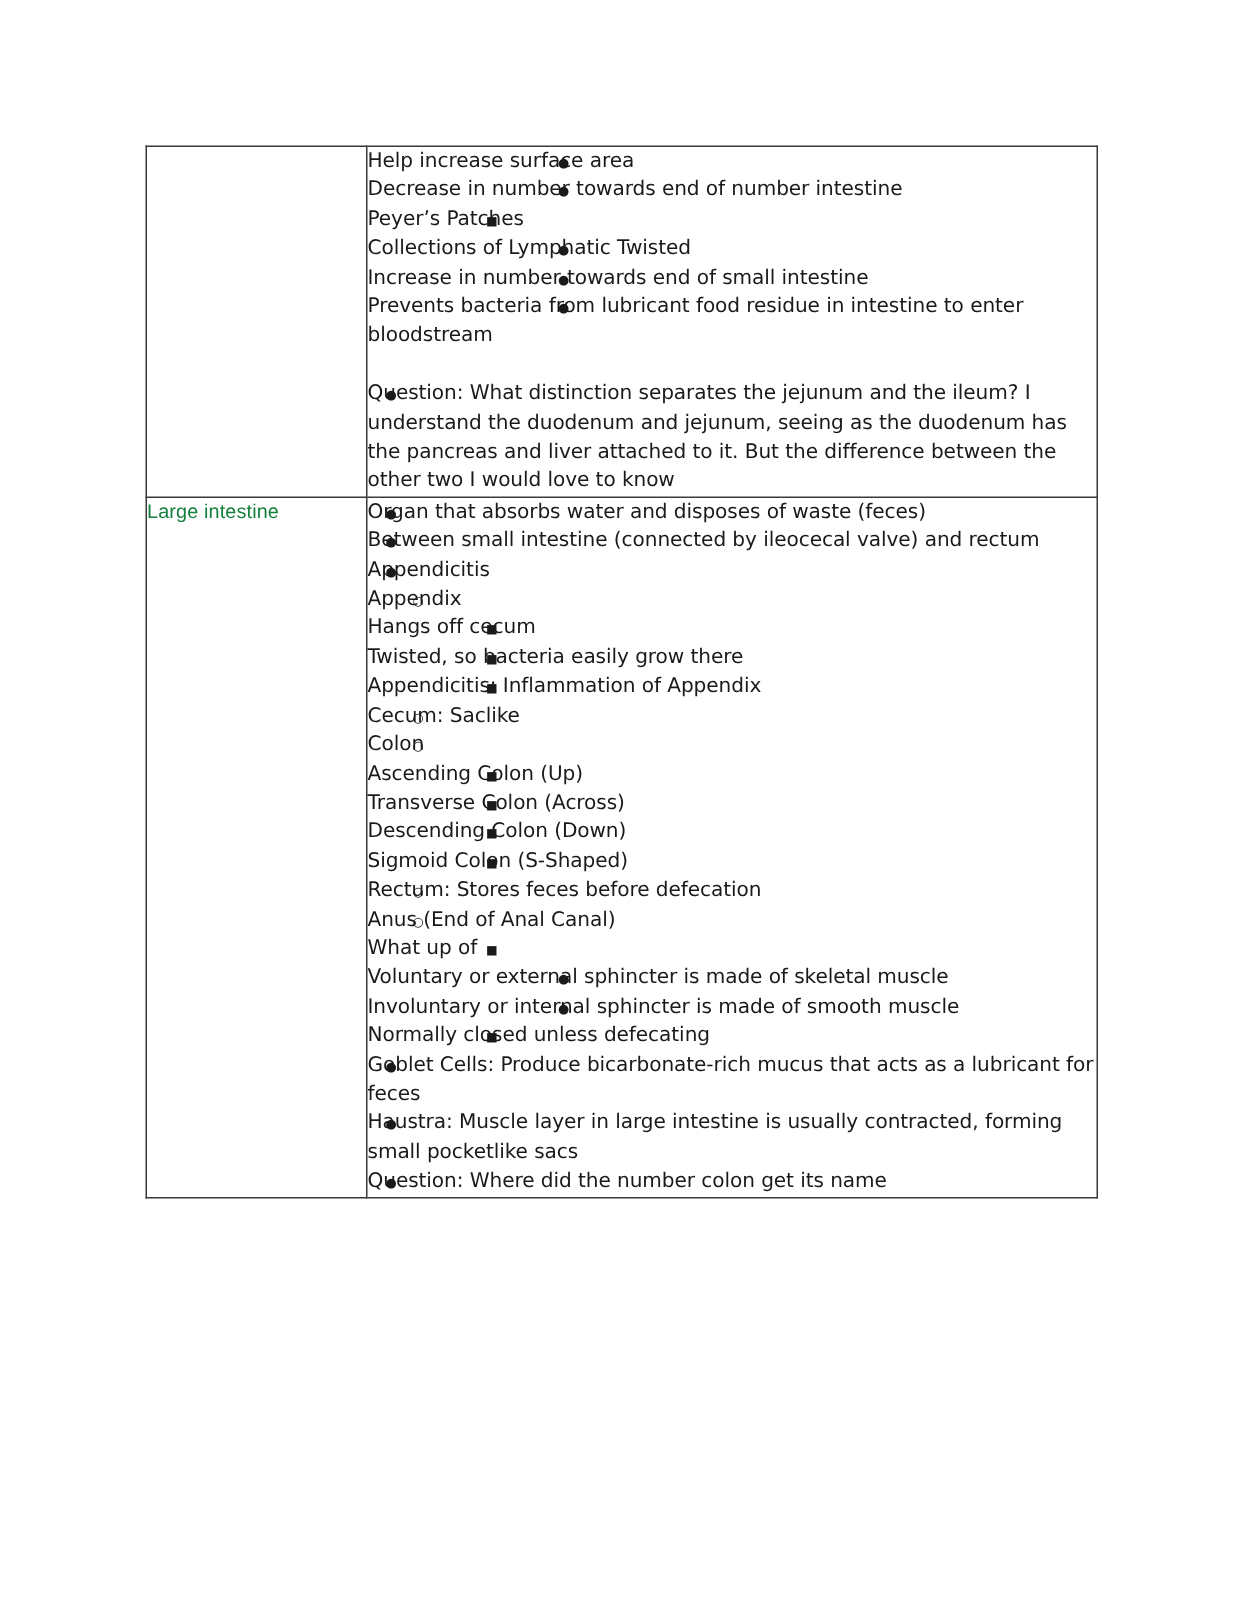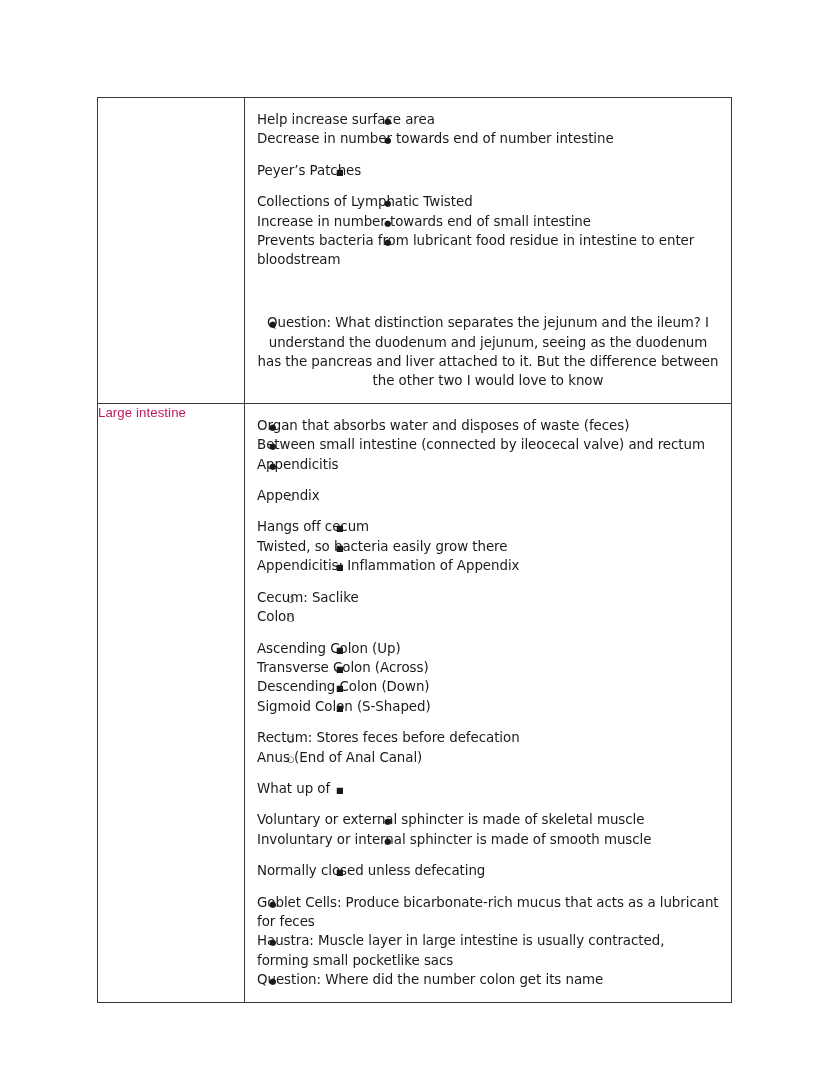--- a/index.html
+++ b/index.html
@@ -40,32 +40,32 @@
   .col-label { width: 147px; }
   .col-body  { width: 487px; }
 
   .label-cell {
     padding: 8px 6px 8px 8px;
   }
   .label-text {
     font-family: "Liberation Sans", sans-serif;
     font-size: 13.2px;
     line-height: 17px;
-    color: #be185d;
+    color: #15803d;
     letter-spacing: 0.1px;
   }
 
   .body-cell {
     padding: 9px 6px 8px 6px;
   }
 
   
   ul.bl {
     list-style: none;
-    margin: 12px;
+    margin: 0;
     padding: 0;
   }
   ul.bl li {
     position: relative;
     font-size: 13.4px;
     line-height: 19.4px;
     letter-spacing: -0.05px;
     margin: 0;
     padding: 0;
   }
@@ -96,21 +96,20 @@
 
   .mk-disc::before   { content: "\25CF"; font-size: 8.6px; }
   .mk-circle::before { content: "\25CB"; font-size: 8.6px; }
   .mk-square::before { content: "\25A0"; font-size: 8.2px; }
 
   .spacer-line { height: 19.4px; }
 
   .para {
     font-size: 13.4px;
     line-height: 19.4px;
-    text-align: center;
   }
 </style>
 </head>
 <body>
 
 <div class="page">
 
   <table class="notes-table">
     <colgroup>
       <col class="col-label">

